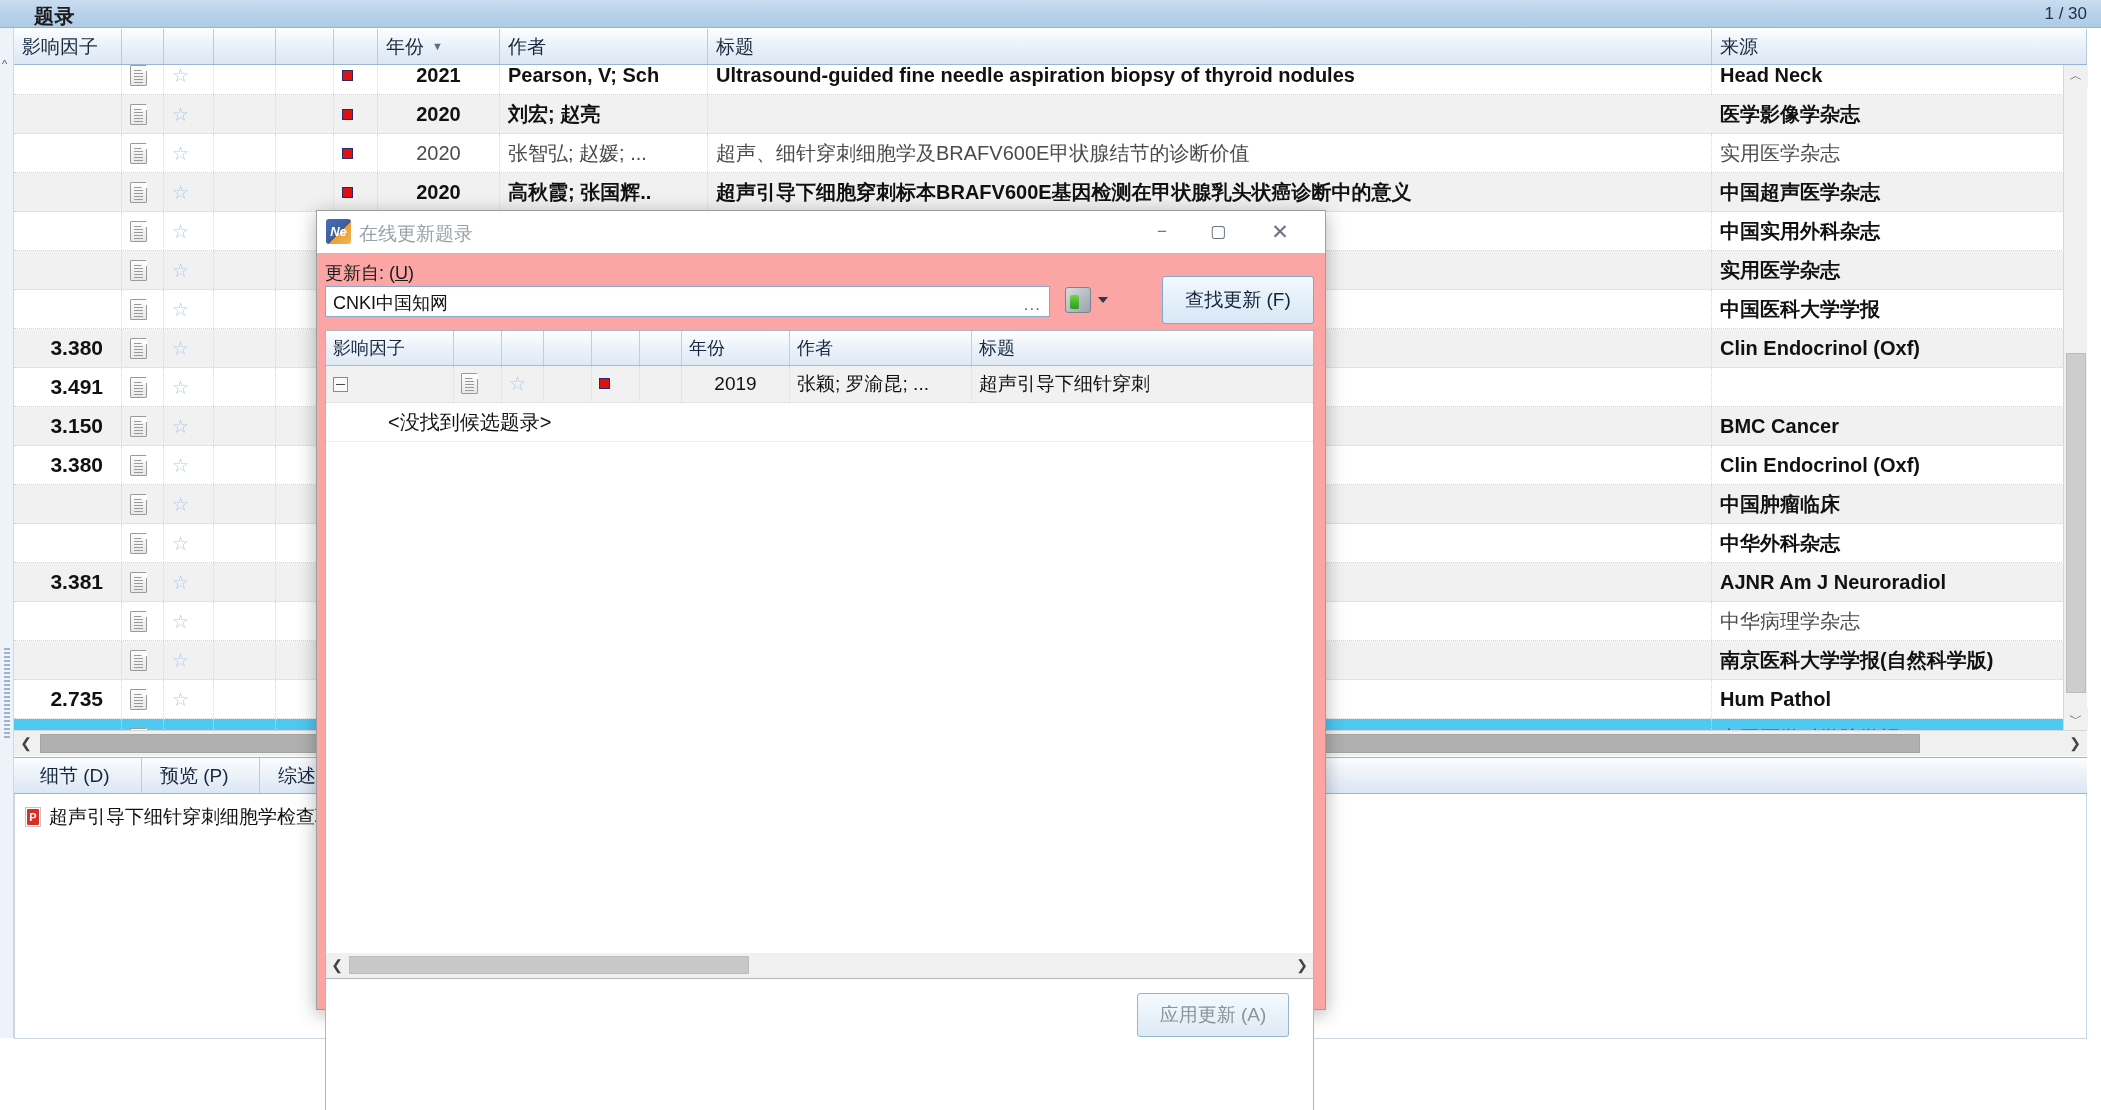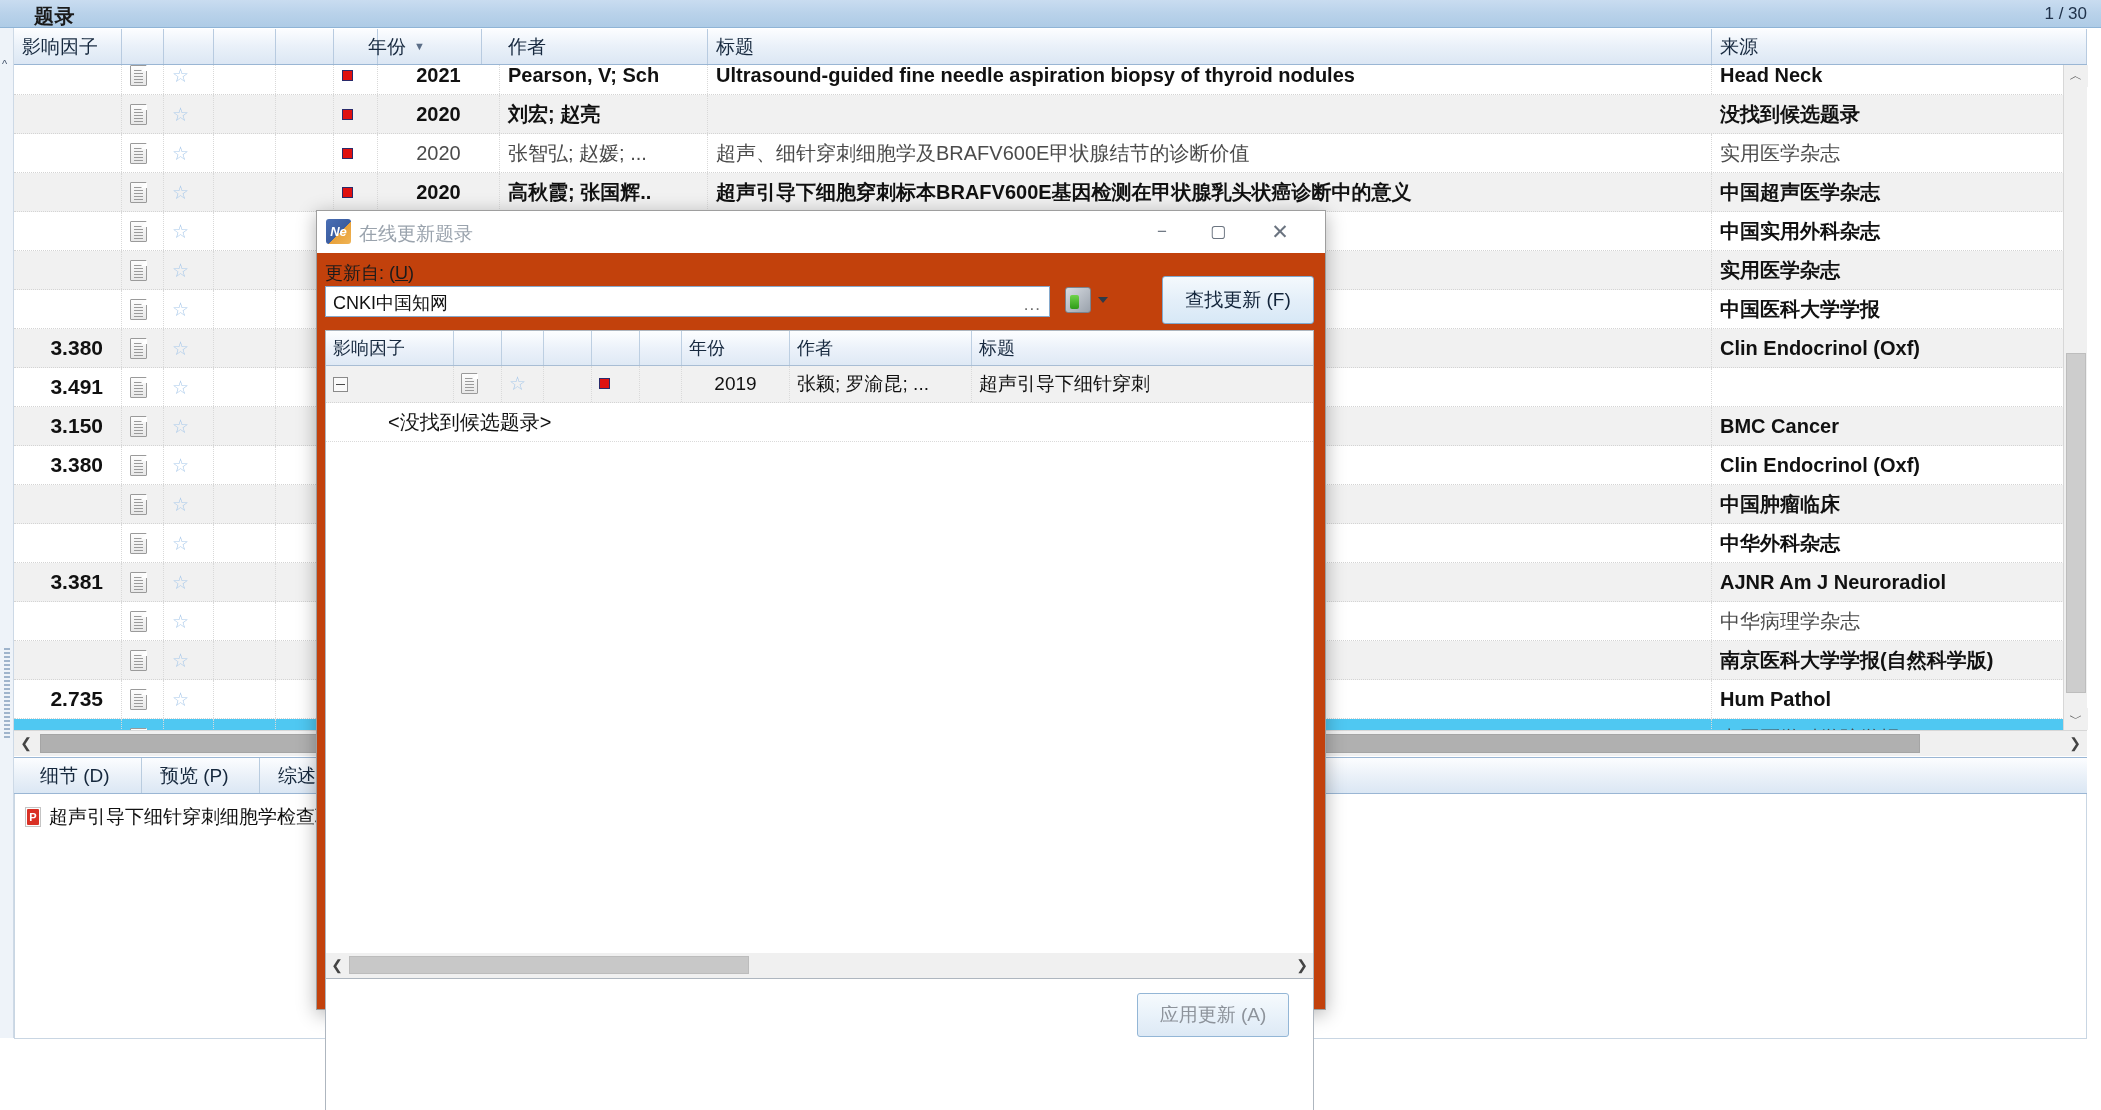--- a/index.html
+++ b/index.html
@@ -191,21 +191,21 @@
   .dlg-btn {
     position: absolute; top: 0; width: 46px; height: 41px;
     text-align: center; line-height: 41px; font-size: 17px; color: #6b7480;
   }
   .dlg-btn.min { right: 140px; }
   .dlg-btn.max { right: 84px; }
   .dlg-btn.close { right: 22px; font-size: 21px; }
 
   .dlg-body {
     position: absolute; left: 0; top: 42px; width: 1008px; height: 756px;
-    background: #c2410c;
+    background: #fca5a5;
   }
   .upd-label {
     position: absolute; left: 8px; top: 8px;
     font-size: 18px; color: #1b1b1b;
   }
   .upd-label u { text-decoration: underline; }
   .upd-field {
     position: absolute; left: 8px; top: 33px; width: 725px; height: 31px;
     background: #ffffff; border: 1px solid #86a9cc;
   }
@@ -313,21 +313,21 @@
     <div class="left-edge-grip"></div>
   </div>
 
   <div class="col-header" id="main-col-header">
       <div class="hc" style="left: 0px; width: 108px;"><span>影响因子</span></div>
       <div class="hc" style="left: 108px; width: 42px;"><span></span></div>
       <div class="hc" style="left: 150px; width: 50px;"><span></span></div>
       <div class="hc" style="left: 200px; width: 62px;"><span></span></div>
       <div class="hc" style="left: 262px; width: 58px;"><span></span></div>
       <div class="hc" style="left: 320px; width: 44px;"><span></span></div>
-      <div class="hc" style="left: 346px; width: 122px;"><span>年份</span><span class="sortarrow">▼</span></div>
+      <div class="hc" style="left: 364px; width: 122px;"><span>年份</span><span class="sortarrow">▼</span></div>
       <div class="hc" style="left: 486px; width: 208px;"><span>作者</span></div>
       <div class="hc" style="left: 694px; width: 1004px;"><span>标题</span></div>
       <div class="hc" style="left: 1698px; width: 375px;"><span>来源</span></div>
     </div>
 
   <div class="grid" id="main-grid">
       <div class="row" style="top: -9px;">
         <div class="cell num" style="left: 0px; width: 108px;"></div>
         <div class="cell " style="left: 108px; width: 42px;"><span class="doc-icon"></span></div>
         <div class="cell " style="left: 150px; width: 50px;"><span class="star-icon">☆</span></div>
@@ -341,21 +341,21 @@
       </div>
       <div class="row alt" style="top: 30px;">
         <div class="cell num" style="left: 0px; width: 108px;"></div>
         <div class="cell " style="left: 108px; width: 42px;"><span class="doc-icon"></span></div>
         <div class="cell " style="left: 150px; width: 50px;"><span class="star-icon">☆</span></div>
         <div class="cell " style="left: 200px; width: 62px;"></div>
         <div class="cell " style="left: 262px; width: 58px;"></div>
         <div class="cell " style="left: 320px; width: 44px;"><span class="redsq"></span></div>
         <div class="cell b" style="left: 364px; width: 122px;;text-align:center;padding-left:0">2020</div>
         <div class="cell b" style="left: 486px; width: 208px;">刘宏; 赵亮</div>
-        <div class="cell b" style="left: 1698px; width: 375px;">没找到候选题录</div>
+        <div class="cell b" style="left: 1698px; width: 375px;">医学影像学杂志</div>
       </div>
       <div class="row" style="top: 69px;">
         <div class="cell num" style="left: 0px; width: 108px;"></div>
         <div class="cell " style="left: 108px; width: 42px;"><span class="doc-icon"></span></div>
         <div class="cell " style="left: 150px; width: 50px;"><span class="star-icon">☆</span></div>
         <div class="cell " style="left: 200px; width: 62px;"></div>
         <div class="cell " style="left: 262px; width: 58px;"></div>
         <div class="cell " style="left: 320px; width: 44px;"><span class="redsq"></span></div>
         <div class="cell g" style="left: 364px; width: 122px;;text-align:center;padding-left:0">2020</div>
         <div class="cell g" style="left: 486px; width: 208px;">张智弘; 赵媛; ...</div>

